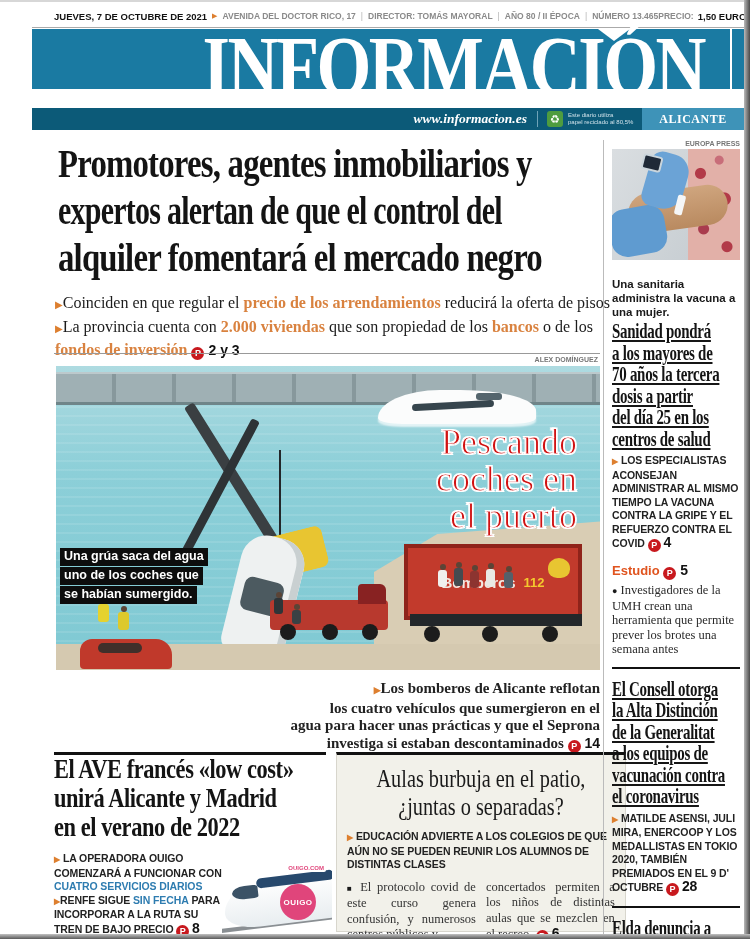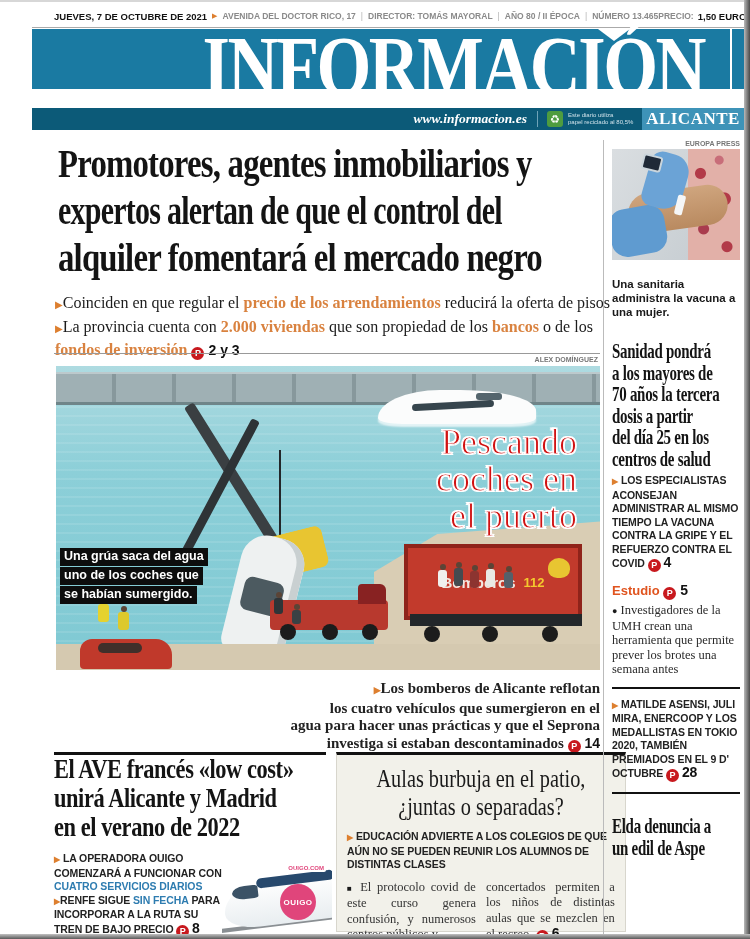--- a/index.html
+++ b/index.html
@@ -30,21 +30,21 @@
               border-left:16px solid transparent;border-right:16px solid transparent;border-top:12px solid #fff;}
   .mast-vline{position:absolute;right:12px;top:0;width:2px;height:79px;background:#fff;}
   .subbar{position:absolute;left:32px;top:108px;width:712px;height:22px;background:#0c5a78;
           display:flex;align-items:center;justify-content:flex-end;}
   .web{color:#fff;font-style:italic;font-weight:bold;font-size:13.5px;padding-right:10px;}
   .sub-vline{width:1px;height:16px;background:#6fa3b8;}
   .recycle-box{width:16px;height:16px;background:#4e9c3f;border-radius:3px;margin:0 5px 0 9px;
                display:flex;align-items:center;justify-content:center;color:#fff;font-size:11px;}
   .recycle-note{font-family:"Liberation Sans",sans-serif;font-size:6px;line-height:7px;color:#cfe2ea;width:74px;}
   .city-box{width:102px;height:22px;background:#3e93b8;display:flex;align-items:center;justify-content:center;}
-  .city-box span{color:#fff;font-weight:bold;font-size:17px;letter-spacing:.5px;}
+  .city-box span{color:#fff;font-weight:bold;font-size:12px;letter-spacing:.5px;}
 
   
   .leftcol{position:absolute;left:54px;top:140px;width:546px;height:794px;}
   .lead-headline{position:absolute;top:0;left:4px;}
   .lead-headline span{display:block;white-space:nowrap;font-weight:bold;font-size:41px;line-height:47px;
                       letter-spacing:-1px;transform-origin:left top;color:#141414;}
   .lead-l1,.lead-l3{transform:scaleX(.80);}
   .lead-l2{transform:scaleX(.73);}
   .deck{position:absolute;top:152px;left:1px;width:566px;font-size:16px;line-height:21.5px;color:#1c1c1c;}
   .deck b{color:#d9823f;}
@@ -162,21 +162,21 @@
   .glove1{position:absolute;left:34px;top:4px;width:40px;height:56px;background:#6ba3d6;
           border-radius:12px 18px 20px 10px;transform:rotate(16deg);}
   .glove2{position:absolute;left:-2px;top:58px;width:56px;height:48px;background:#5f9bd0;border-radius:16px;
           transform:rotate(-10deg);}
   .watch{position:absolute;left:30px;top:6px;width:16px;height:12px;background:#1f2937;
          border:2px solid #cbd5dc;border-radius:3px;transform:rotate(14deg);}
   .syringe{position:absolute;left:64px;top:46px;width:8px;height:20px;background:#f5f6f7;
            border-radius:2px;transform:rotate(14deg);}
   .rc-photo-caption{margin-top:17px;font-family:"Liberation Sans",sans-serif;font-weight:bold;
                     font-size:11.5px;line-height:14px;color:#1a1a1a;}
-  .rc-headline{margin-top:21px;}
+  .rc-headline{margin-top:1px;text-decoration:underline;}
   .rc-headline span{display:block;white-space:nowrap;font-weight:bold;font-size:22px;line-height:21.5px;
                     letter-spacing:-.4px;transform:scaleX(.68);transform-origin:left top;color:#141414;}
   .rc-kicker{margin-top:5px;}
   .estudio{margin-top:9px;}
   .estudio-label{font-family:"Liberation Sans",sans-serif;font-weight:bold;font-size:13px;color:#e0541f;}
   .estudio-text{margin-top:3px;font-size:12.5px;line-height:14.5px;color:#2a2a2a;}
   .dot{font-size:9px;color:#1a1a1a;}
   .rc-divider{margin:10px 0 9px 0;height:2px;background:#111;}
 </style>
 </head>
@@ -387,20 +387,28 @@
       <span class="pbadge">P</span>
       <span class="pref">5</span>
       <div class="estudio-text">
         <span class="dot">●</span>
         <span> Investigadores de la UMH crean una herramienta que permite prever los brotes una semana antes</span>
       </div>
     </div>
 
     <div class="rc-divider"></div>
 
+    <div class="rc-headline">
+      <span>El Consell otorga</span>
+      <span>la Alta Distinción</span>
+      <span>de la Generalitat</span>
+      <span>a los equipos de</span>
+      <span>vacunación contra</span>
+      <span>el coronavirus</span>
+    </div>
     <div class="kicker rc-kicker">
       <span class="tb-arrow">▶</span>
       <span>MATILDE ASENSI, JULI MIRA, ENERCOOP Y LOS MEDALLISTAS EN TOKIO 2020, TAMBIÉN PREMIADOS EN EL 9 D' OCTUBRE </span>
       <span class="pbadge">P</span>
       <span class="pref">28</span>
     </div>
 
     <div class="rc-divider"></div>
 
     <div class="rc-headline">

